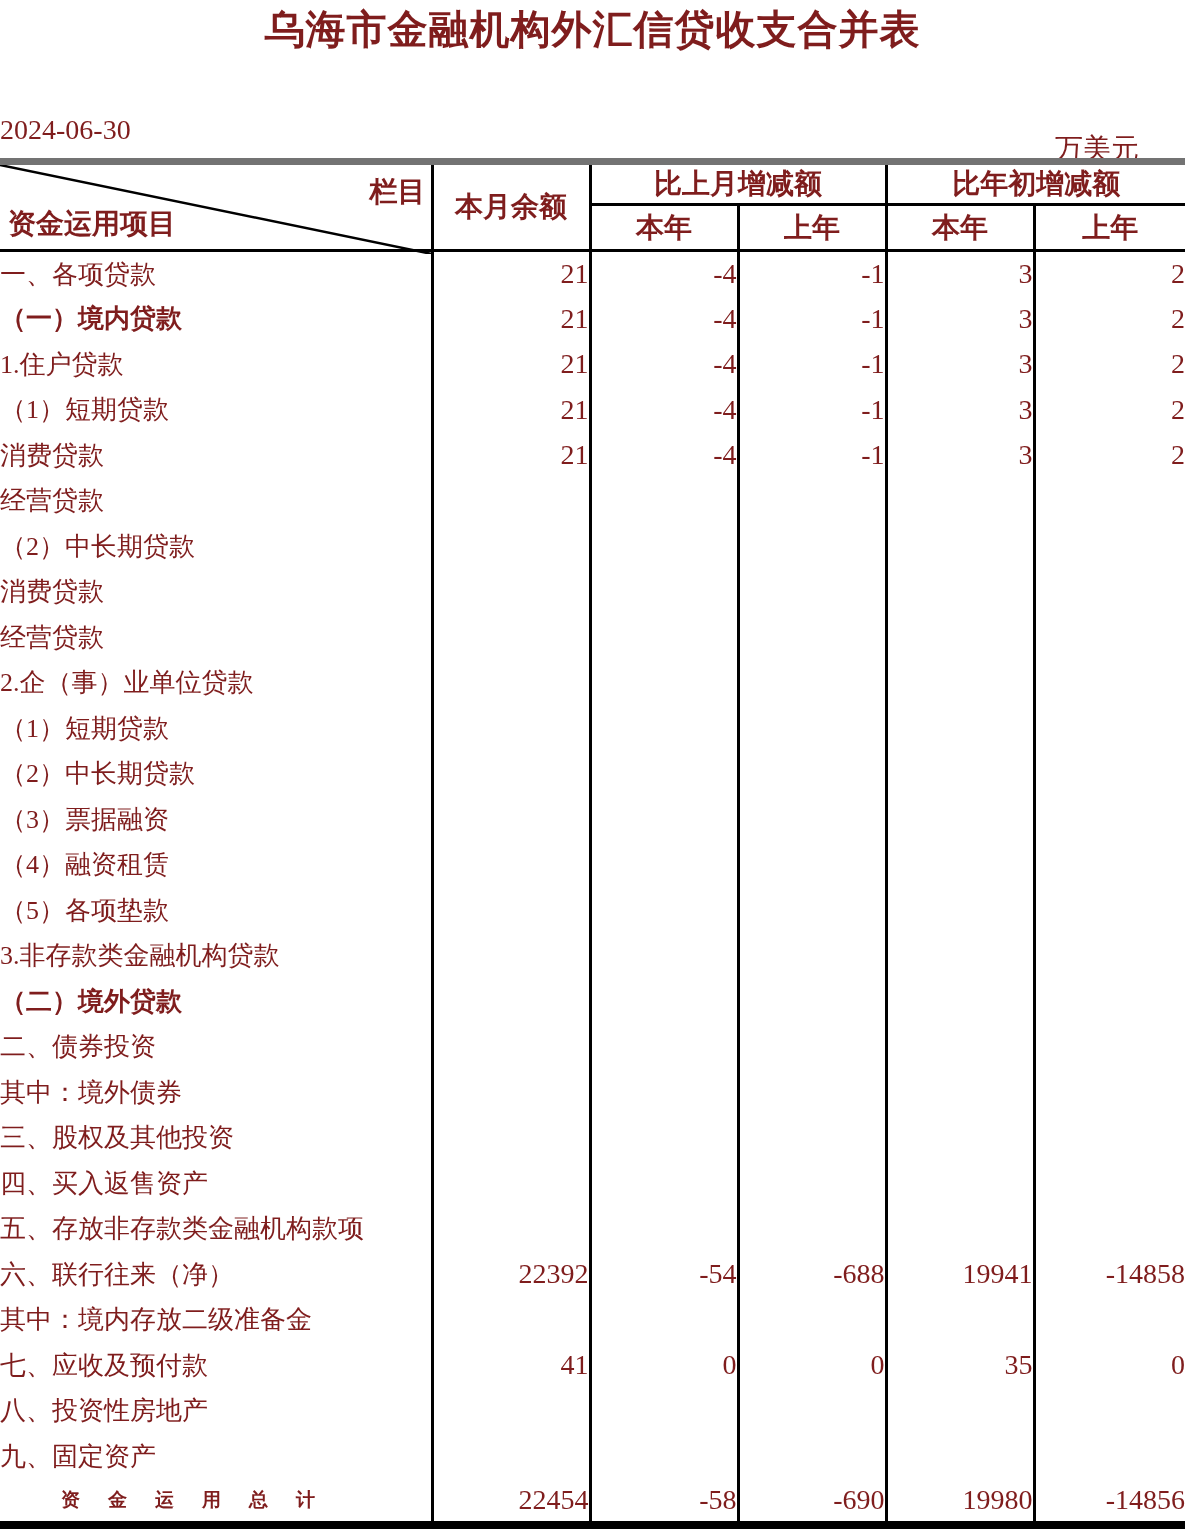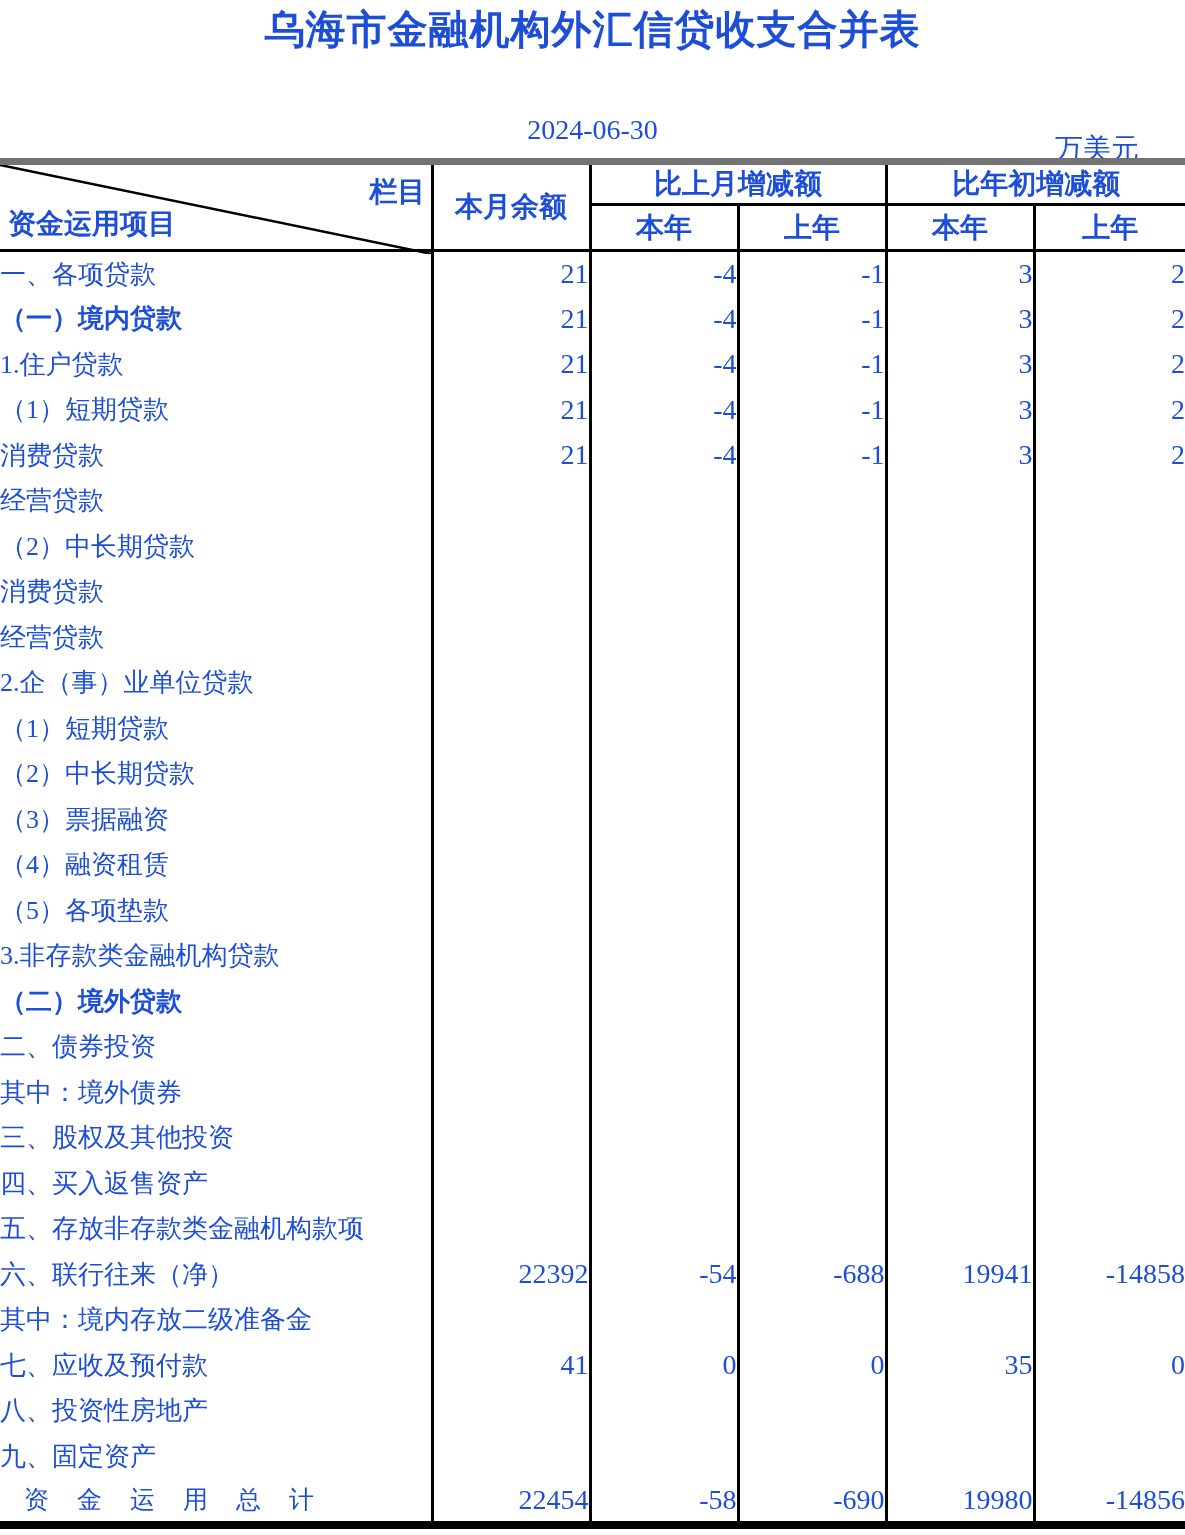--- a/index.html
+++ b/index.html
@@ -1,33 +1,33 @@
 <!DOCTYPE html>
 <html><head>
 <meta charset="utf-8">
 <style>
   html,body{margin:0;padding:0;background:#ffffff;}
   .page{
     position:relative;
     width:1185px;height:1535px;
-    background:#ffffff;color:#1d4ed8;
+    background:#ffffff;color:#7f1d1d;
     font-family:"Liberation Serif","DejaVu Serif",serif;
     overflow:hidden;
   }
   .title{
     position:absolute;top:2px;left:0;width:1185px;
     text-align:center;
     font-size:40px;font-weight:bold;letter-spacing:1px;
   }
   .meta{
     position:absolute;top:114px;left:0;width:1185px;height:40px;
   }
   .meta .date{
     position:absolute;left:0;right:0;top:0;
-    text-align:center;font-size:28px;
+    text-align:left;font-size:28px;
   }
   .meta .unit{
     position:absolute;right:46px;top:16px;
     font-size:28px;
   }
   table.report{
     position:absolute;top:158px;left:0;
     width:1185px;
     border-collapse:collapse;table-layout:fixed;
     border-top:7px solid #737373;
@@ -59,21 +59,21 @@
     font-size:28px;text-align:right;padding-right:13px;
     font-family:"Liberation Serif","DejaVu Serif",serif;
   }
   .lvl0{padding-left:8px;}
   .lvl1{padding-left:42px;font-weight:bold;}
   .lvl2{padding-left:62px;}
   .lvl3{padding-left:104px;}
   .lvl4{padding-left:190px;}
   .lvl5{padding-left:92px;}
   td.label.total{
-    padding-left:24px;font-weight:normal;font-size:25px;letter-spacing:28px;
+    padding-left:61px;font-weight:bold;font-size:19px;letter-spacing:28px;
   }
 </style>
 </head>
 <body>
 
 <div class="page">
 
   <div class="title">乌海市金融机构外汇信贷收支合并表</div>
 
   <div class="meta">

